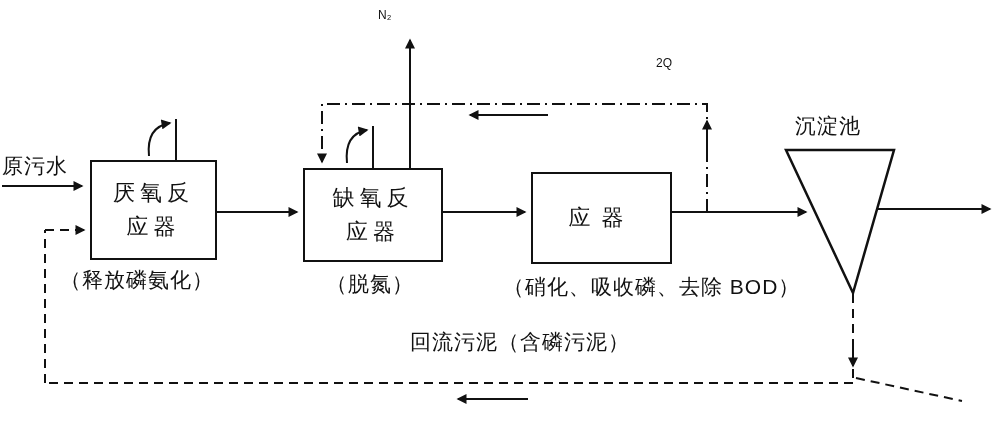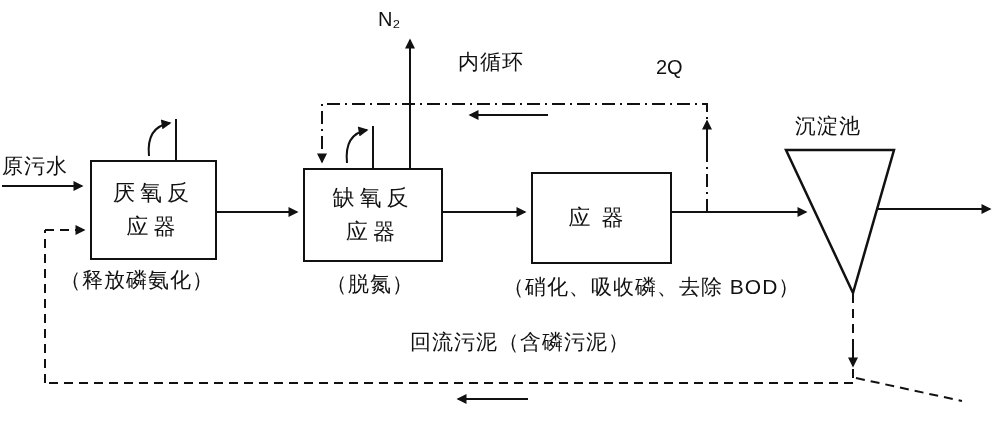--- a/index.html
+++ b/index.html
@@ -6,21 +6,21 @@
   .stage{
     position:relative;width:1000px;height:445px;background:#ffffff;
     font-family:"Liberation Sans",sans-serif;color:#111;overflow:hidden;
   }
   .stage svg{position:absolute;left:0;top:0;}
   .ln{stroke:#111;stroke-width:2;fill:none;}
   .tri{stroke:#111;stroke-width:2.5;fill:#ffffff;}
   .dashed{stroke-dasharray:9 6;}
   .dashdot{stroke-dasharray:13 5 2 5;}
   .lbl{position:absolute;font-size:21px;white-space:nowrap;letter-spacing:1px;}
-  .small{font-size:20px;}
+  .small{font-size:12px;}
   .box{
     position:absolute;border:2px solid #111;background:#ffffff;
     display:flex;flex-direction:column;align-items:center;justify-content:center;
     font-size:22px;line-height:1.55;letter-spacing:5px;text-align:right;
   }
   .box.wide{letter-spacing:11px;}
   .box span{display:block;}
 </style>
 </head>
 <body>
@@ -70,21 +70,20 @@
   <div class="box" style="left:303px;top:168px;width:136px;height:90px;">
     <span>缺氧反</span>
     <span>应器</span>
   </div>
   <div class="box wide" style="left:531px;top:172px;width:137px;height:88px;">
     <span>应器</span>
   </div>
 
   <div class="lbl" style="left:2px;top:152px;">原污水</div>
   <div class="lbl small" style="left:378px;top:8px;letter-spacing:0;">N₂</div>
-  <div class="lbl" style="left:458px;top:48px;">内循环</div>
   <div class="lbl small" style="left:656px;top:56px;letter-spacing:0;">2Q</div>
   <div class="lbl" style="left:795px;top:112px;">沉淀池</div>
 
   <div class="lbl" style="left:60px;top:266px;text-align:center;">（释放磷氨化）</div>
   <div class="lbl" style="left:503px;top:273px;">（硝化、吸收磷、去除 BOD）</div>
   <div class="lbl" style="left:326px;top:270px;">（脱氮）</div>
 
   <div class="lbl" style="left:410px;top:328px;">回流污泥（含磷污泥）</div>
 
 </div>

